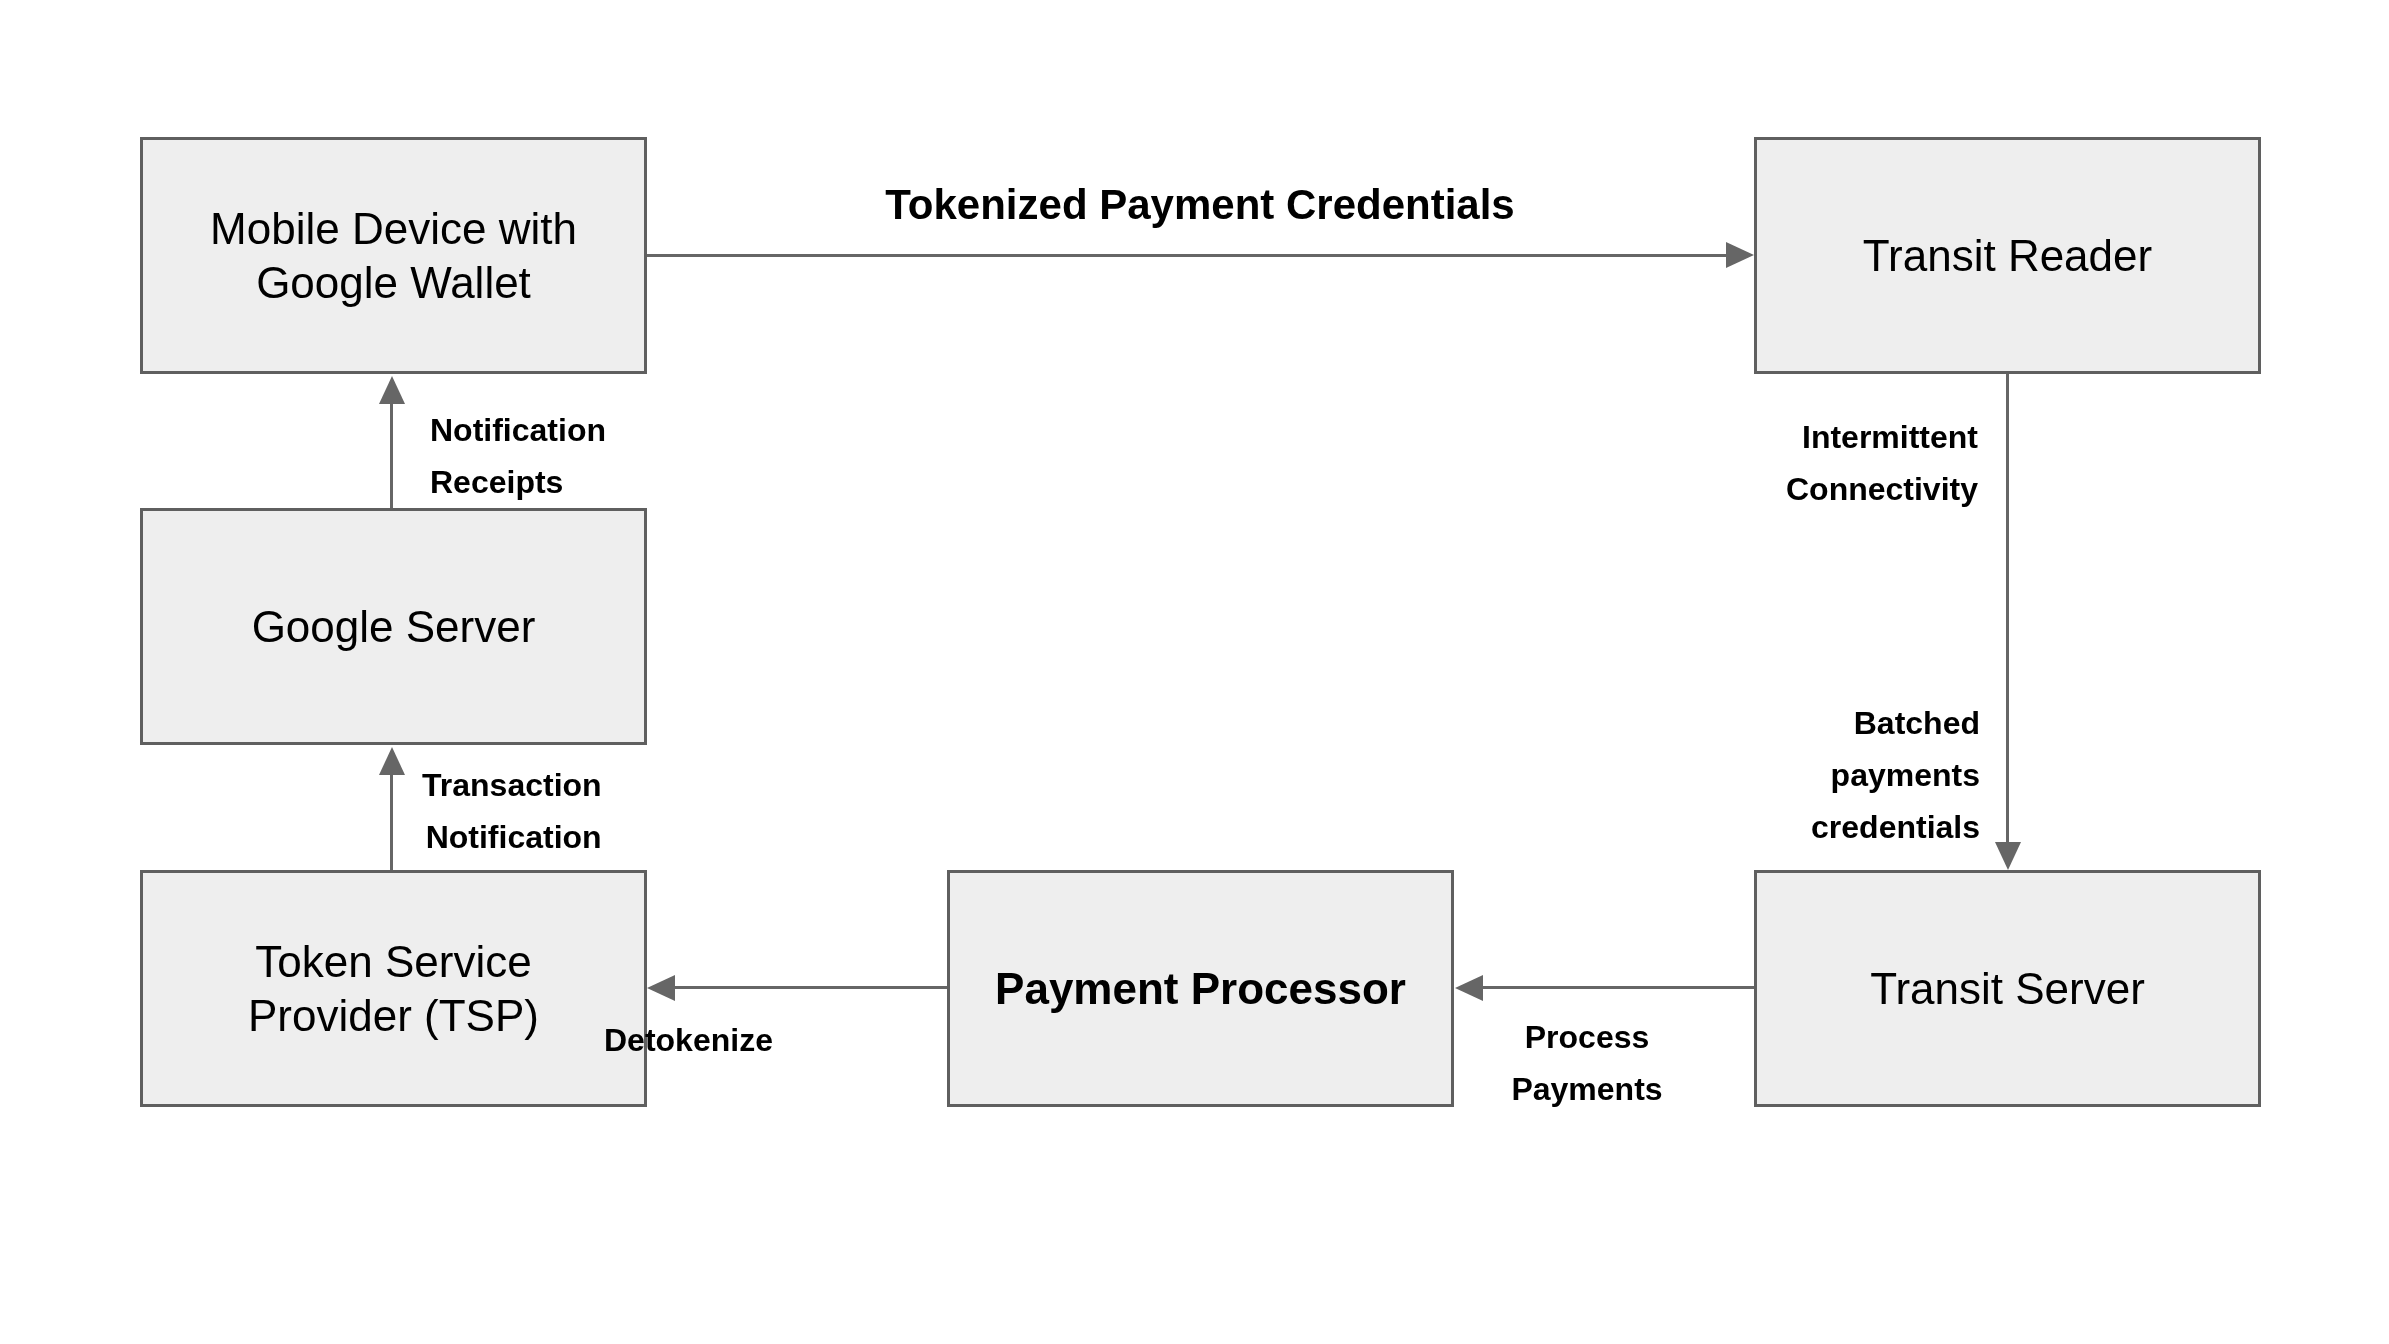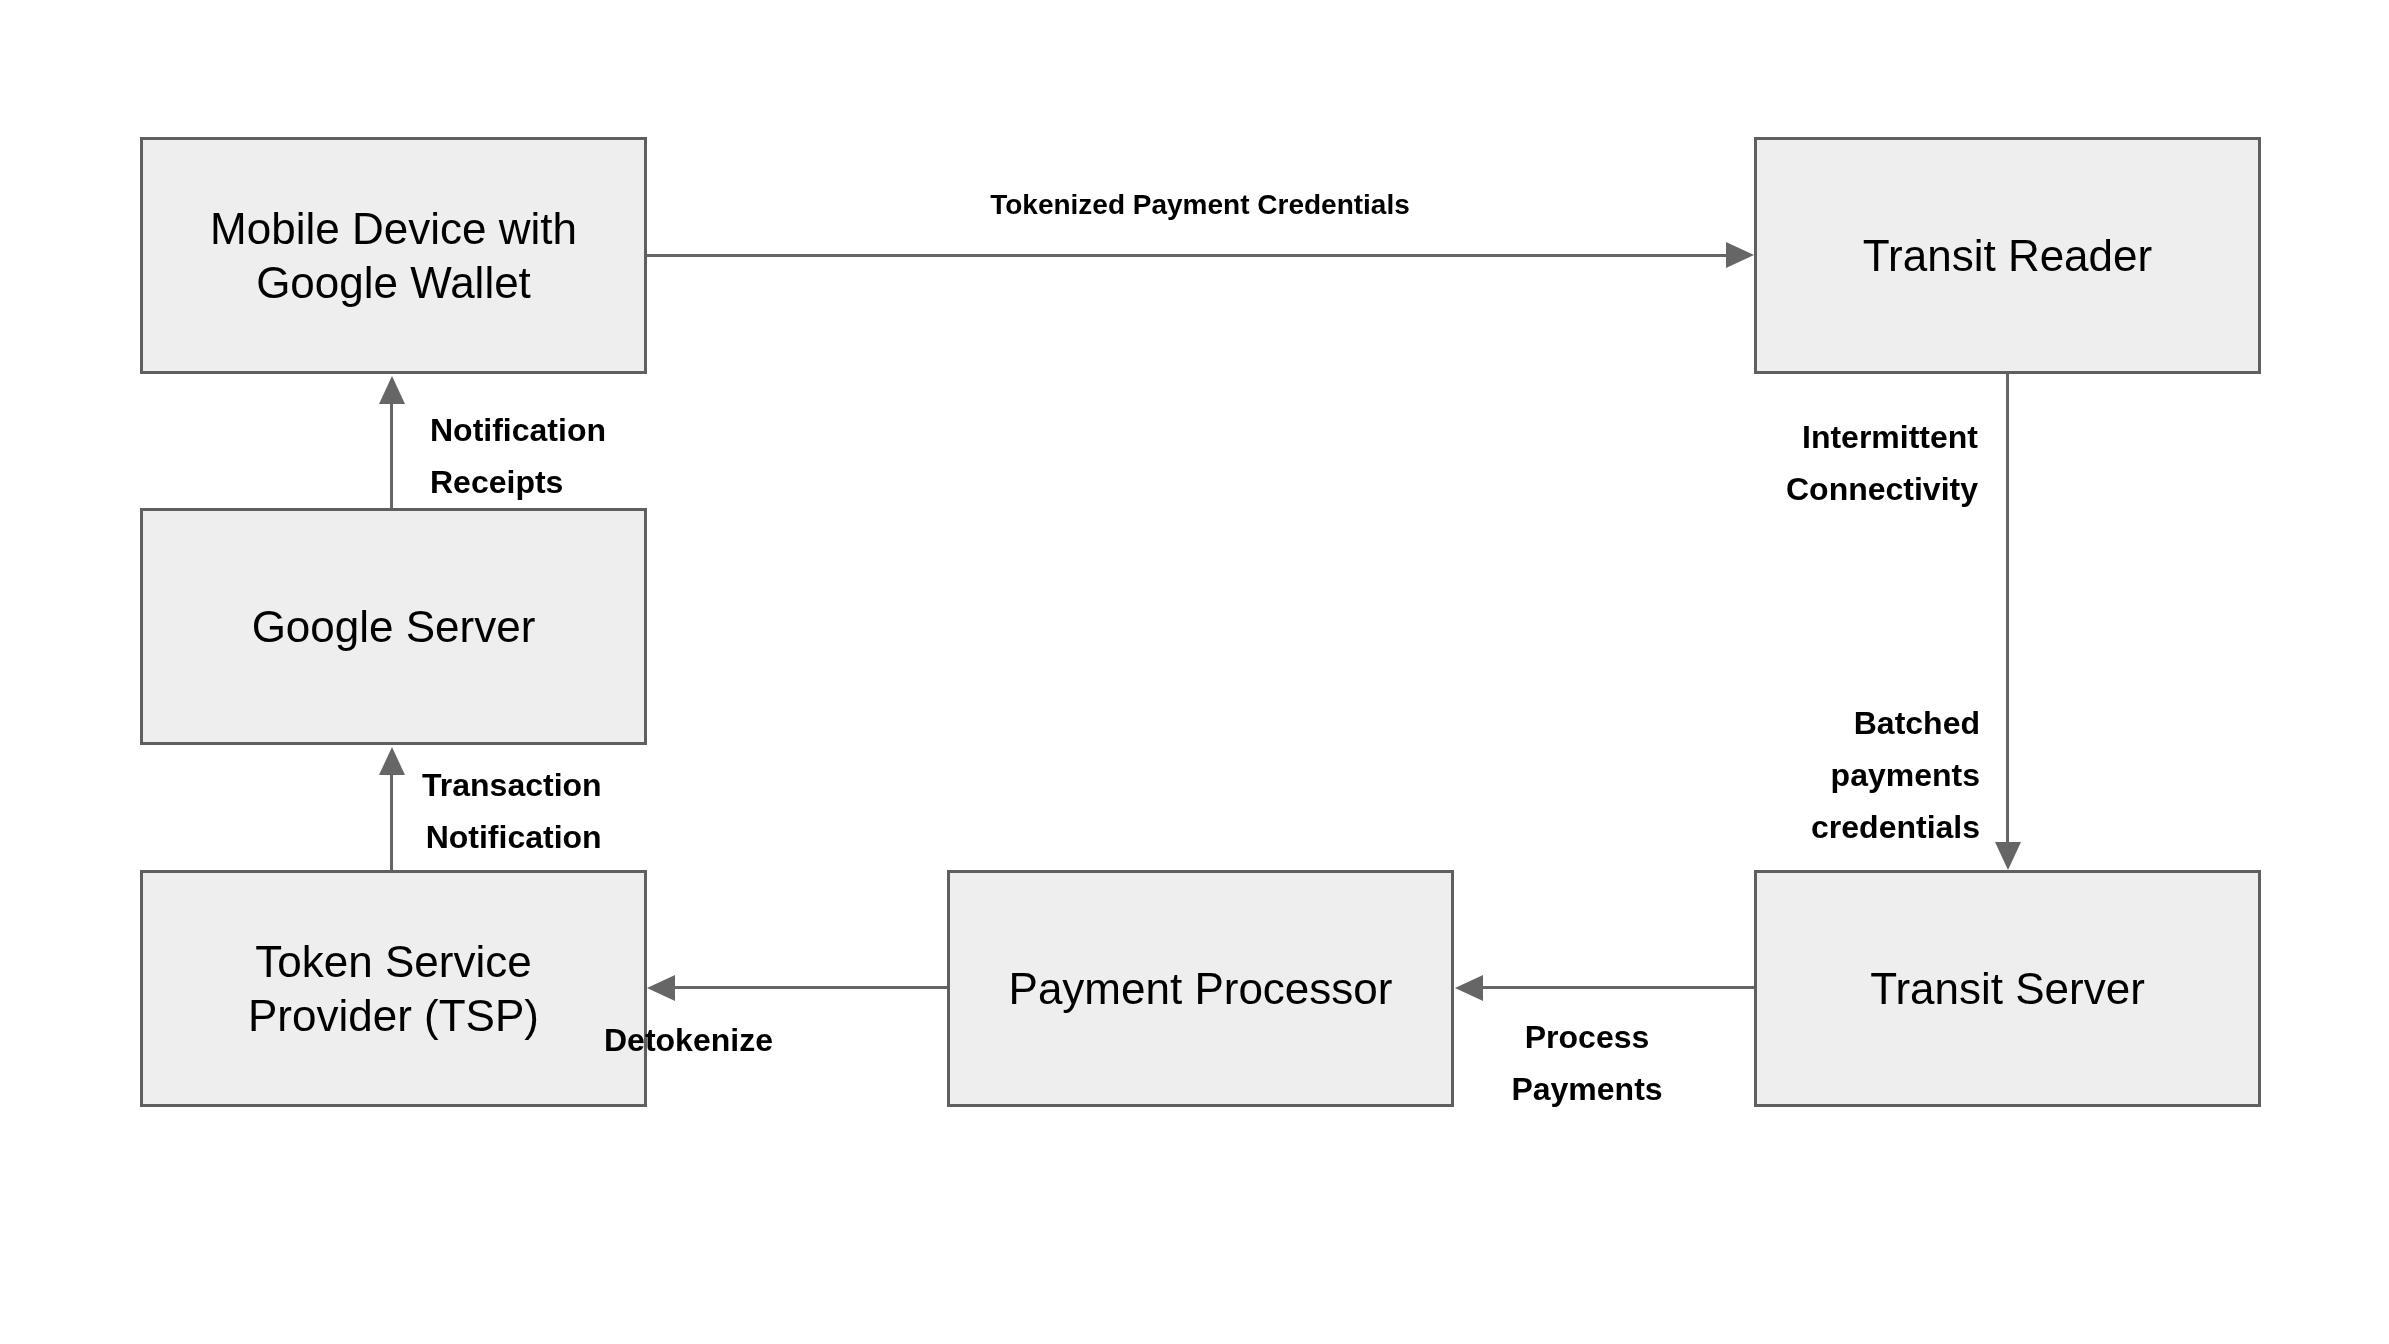--- a/index.html
+++ b/index.html
@@ -38,21 +38,21 @@
     white-space:pre-line;
   }
   .edge-label{
     position:absolute;
     font-weight:bold;
     font-size:32px;
     line-height:52px;
     color:var(--text-color);
     white-space:pre-line;
   }
-  .edge-label.big{font-size:28px;line-height:50px;}
+  .edge-label.big{font-size:42px;line-height:50px;}
   .line{position:absolute;background:var(--arrow-color);}
   .hline{height:3px;}
   .vline{width:3px;}
   .head{position:absolute;width:0;height:0;}
   .head-right{border-top:13px solid transparent;border-bottom:13px solid transparent;border-left:28px solid var(--arrow-color);}
   .head-left{border-top:13px solid transparent;border-bottom:13px solid transparent;border-right:28px solid var(--arrow-color);}
   .head-up{border-left:13px solid transparent;border-right:13px solid transparent;border-bottom:28px solid var(--arrow-color);}
   .head-down{border-left:13px solid transparent;border-right:13px solid transparent;border-top:28px solid var(--arrow-color);}
 </style>
 </head>
@@ -71,21 +71,21 @@
 
   <div class="node" style="left:110px;top:508px;">
     <div class="node-label">Google Server</div>
   </div>
 
   <div class="node" style="left:110px;top:870px;">
     <div class="node-label">Token Service
 Provider (TSP)</div>
   </div>
 
-  <div class="node" style="left:917px;top:870px;">
+  <div class="node" style="left:917px;top:870px;font-weight:bold;">
     <div class="node-label">Payment Processor</div>
   </div>
 
   <div class="node" style="left:1724px;top:870px;">
     <div class="node-label">Transit Server</div>
   </div>
 
   <div>
     <div class="line hline" style="left:617px;top:254px;width:1079px;"></div>
     <div class="head head-right" style="left:1696px;top:242px;"></div>

